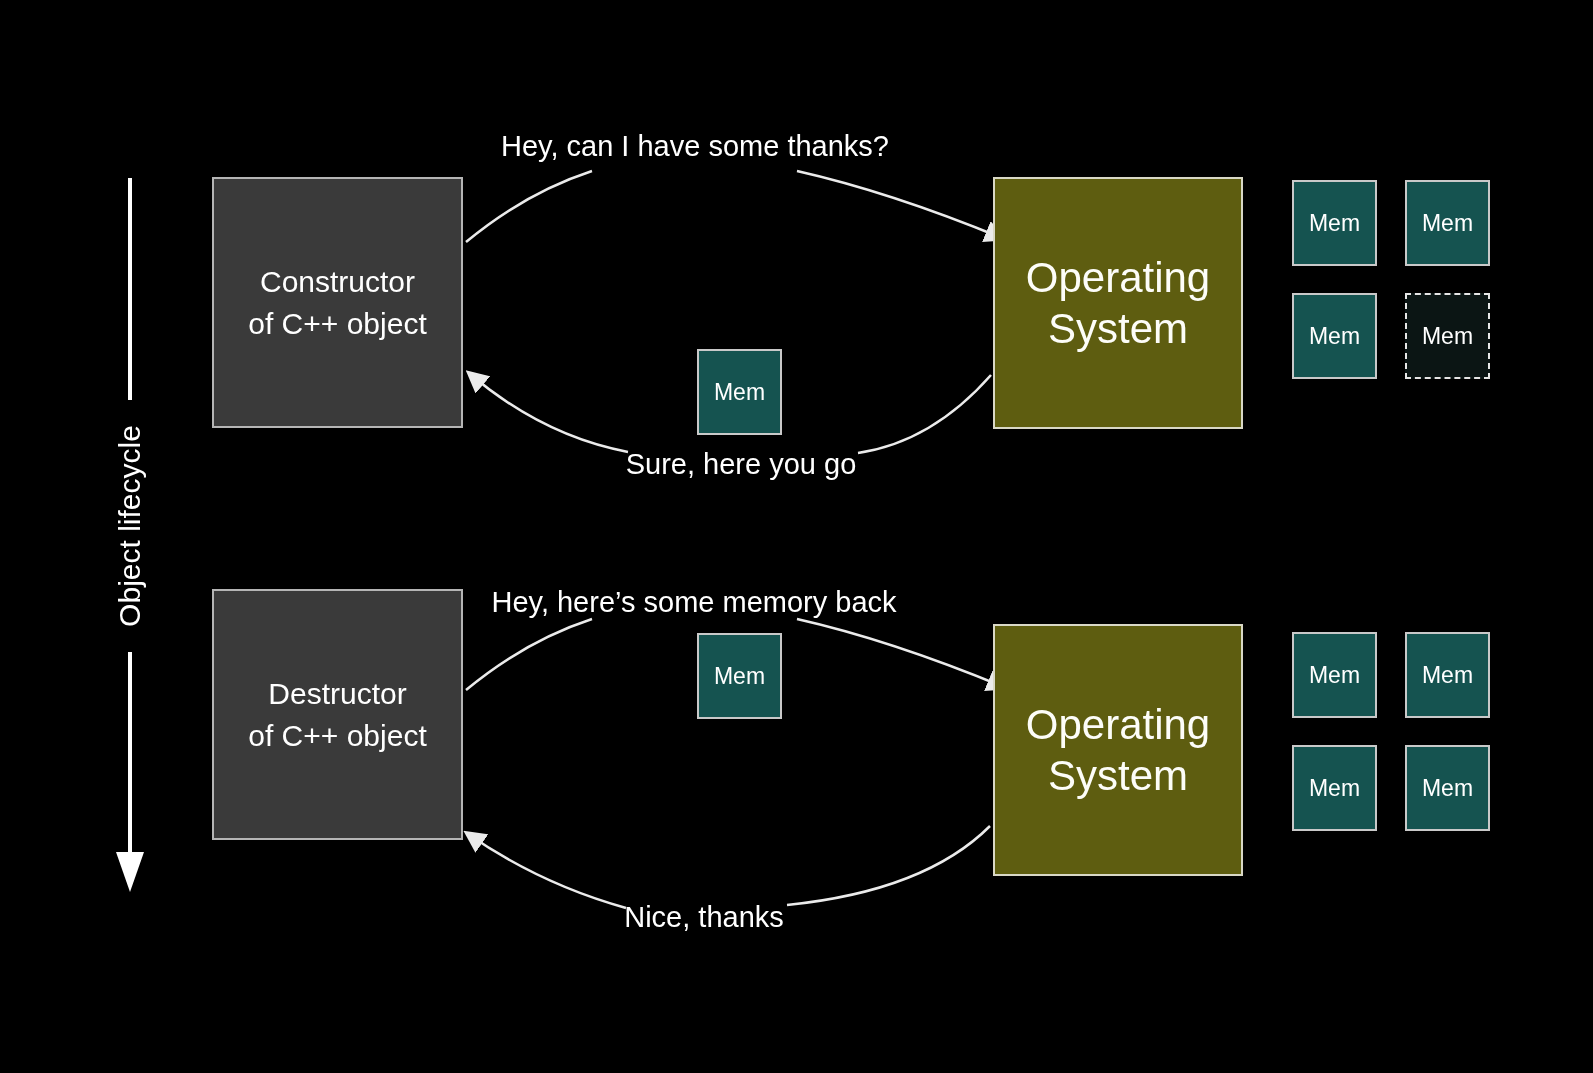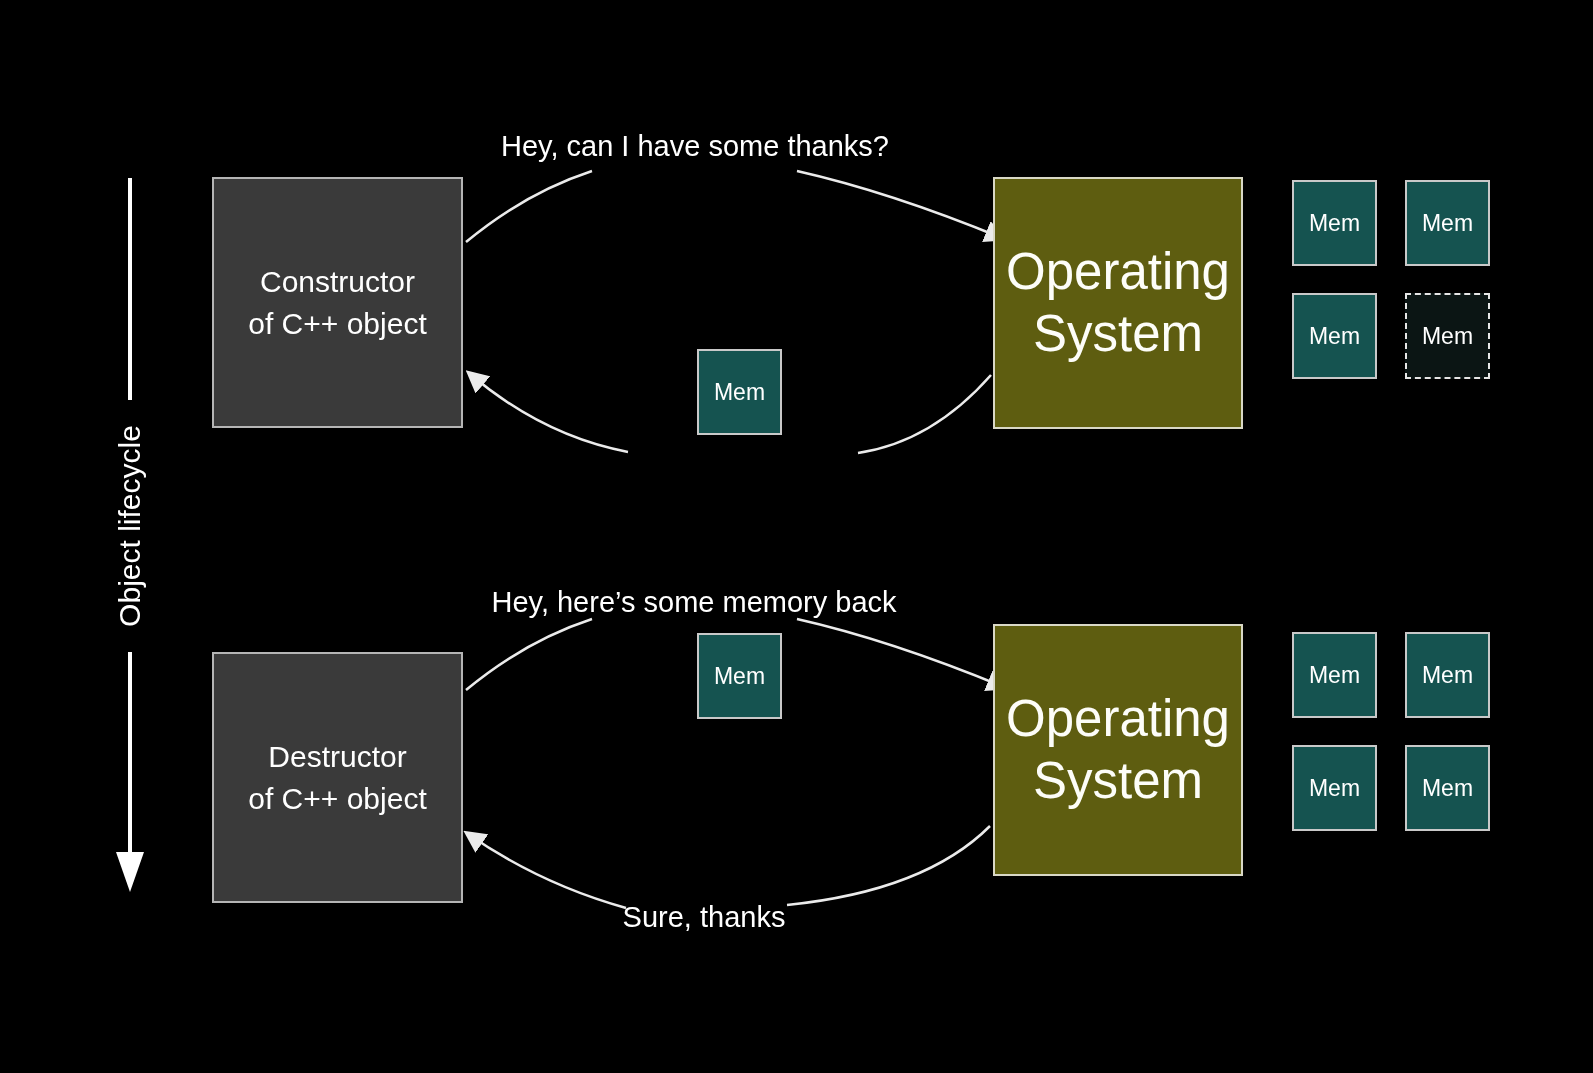--- a/index.html
+++ b/index.html
@@ -11,24 +11,24 @@
   .box {
     position:absolute; box-sizing:border-box;
     display:flex; flex-direction:column; align-items:center; justify-content:center;
     text-align:center;
   }
   .actor-box {
     width:251px; height:251px; background:#3a3a3a; border:2px solid #b5b5b5;
     color:#fff; font-size:30px; line-height:1.38;
   }
   .constructor { left:212px; top:177px; }
-  .destructor  { left:212px; top:652px; }
+  .destructor  { left:212px; top:589px; }
   .os-box {
     width:250px; height:252px; background:#5e5d10; border:2px solid #d9d8c6;
-    color:#fdfdf8; font-size:51px; line-height:1.22;
+    color:#fdfdf8; font-size:42px; line-height:1.22;
   }
   .os-top    { left:993px; top:177px; }
   .os-bottom { left:993px; top:624px; }
   .mem {
     position:absolute; box-sizing:border-box; width:85px; height:86px;
     background:#155350; border:2px solid #c9c9c9; color:#fff; font-size:23px;
     display:flex; align-items:center; justify-content:center;
   }
   .mem.empty { background:#0b1514; border:2px dashed #e6e6e6; }
   .speech {
@@ -80,20 +80,21 @@
 
   <div class="box os-box os-top">
     <span>Operating</span>
     <span>System</span>
   </div>
 
   <div class="mem" style="left:697px; top:349px;">
     <span>Mem</span>
   </div>
 
+  <div class="speech" style="left:741px; top:448px;">Sure, here you go</div>
 
   <div class="mem" style="left:1292px; top:180px;">
     <span>Mem</span>
   </div>
   <div class="mem" style="left:1405px; top:180px;">
     <span>Mem</span>
   </div>
   <div class="mem" style="left:1292px; top:293px;">
     <span>Mem</span>
   </div>
@@ -110,21 +111,21 @@
 
   <div class="mem" style="left:697px; top:633px;">
     <span>Mem</span>
   </div>
 
   <div class="box os-box os-bottom">
     <span>Operating</span>
     <span>System</span>
   </div>
 
-  <div class="speech" style="left:704px; top:901px;">Sure, thanks</div>
+  <div class="speech" style="left:704px; top:901px;">Nice, thanks</div>
 
   <div class="mem" style="left:1292px; top:632px;">
     <span>Mem</span>
   </div>
   <div class="mem" style="left:1405px; top:632px;">
     <span>Mem</span>
   </div>
   <div class="mem" style="left:1292px; top:745px;">
     <span>Mem</span>
   </div>

